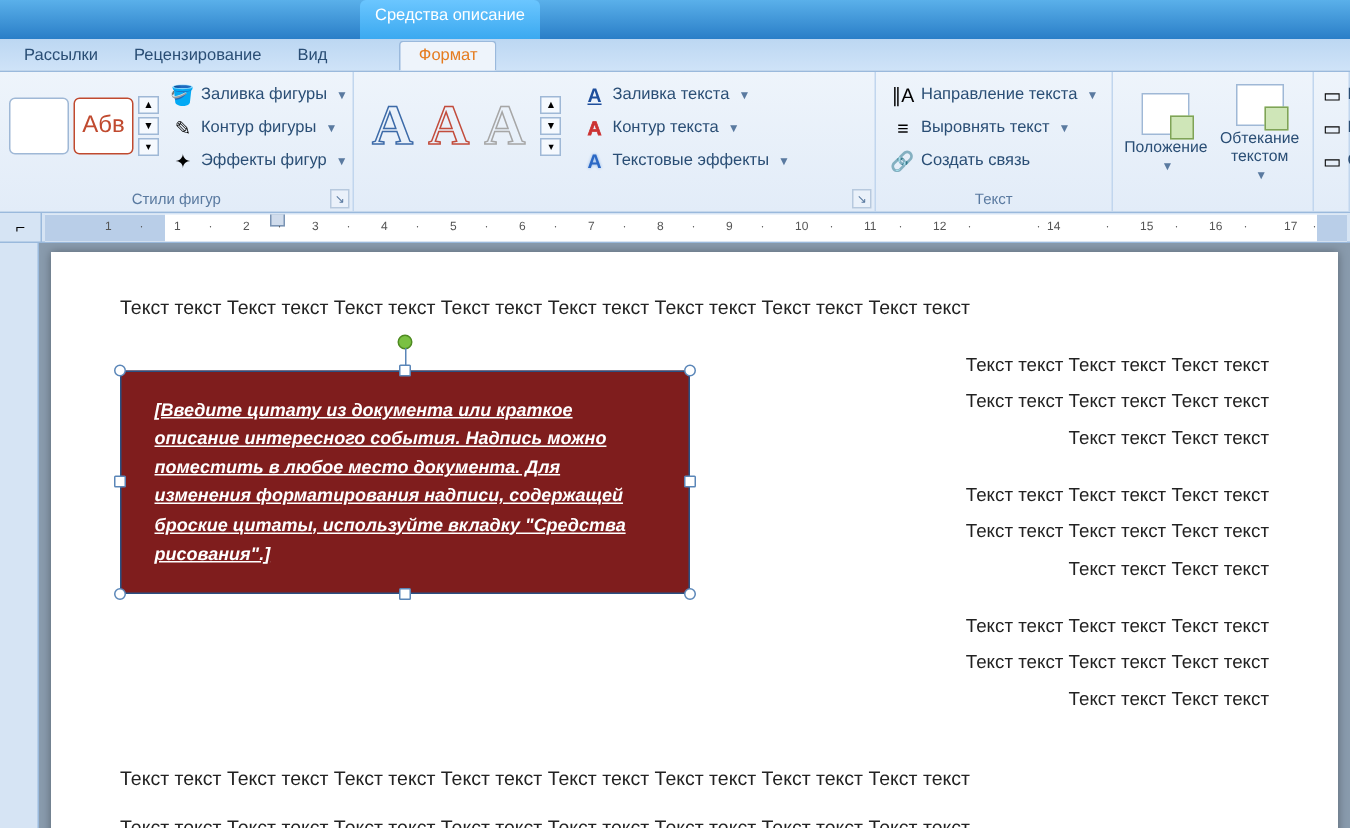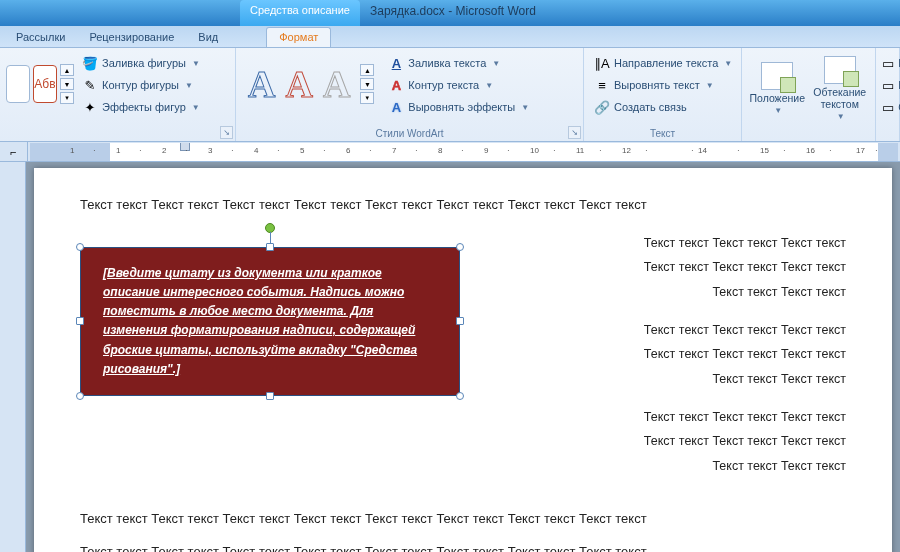--- a/index.html
+++ b/index.html
@@ -104,28 +104,28 @@
   }
   .dialog-launcher::after { content: "↘"; font-size: 8px; color: #5a7aa0; }
   
   .style-gallery {
     display: flex;
     gap: 3px;
     align-items: center;
     height: 62px;
   }
   .style-box {
-    width: 24px;
+    width: 40px;
     height: 38px;
     border: 1px solid #9fb8d6;
     border-radius: 4px;
     display: flex;
     align-items: center;
     justify-content: center;
-    font-size: 12px;
+    font-size: 16px;
     background: #fff;
     cursor: pointer;
   }
   .style-box.accent { color:#c04a2f; border-color:#c04a2f;}
   .spin-btns {
     display: flex;
     flex-direction: column;
     gap: 2px;
   }
   .spin {
@@ -313,21 +313,20 @@
   .rot::after{content:"";position:absolute;left:50%;top:100%;width:1px;height:12px;background:#5a86b8;}
   .side-text { flex:1; }
   .side-text .para { font-size: 12.5px; line-height: 1.95; }
   .block { margin-bottom: 14px; text-align: right; }
 </style>
 </head>
 <body>
 
 <div class="titlebar">
   <div class="contextual-tab-group">Средства описание</div>
-  <div class="app-title">Зарядка.docx - Microsoft Word</div>
 </div>
 
 <div class="tabstrip">
   <div class="tab">Рассылки</div>
   <div class="tab">Рецензирование</div>
   <div class="tab">Вид</div>
   <div class="tab active" style="margin-left:36px">Формат</div>
 </div>
 
 <div class="ribbon">
@@ -354,20 +353,21 @@
           <span class="lbl">Контур фигуры</span>
           <span class="dd">▼</span>
         </div>
         <div class="btn-row">
           <span class="icon">✦</span>
           <span class="lbl">Эффекты фигур</span>
           <span class="dd">▼</span>
         </div>
       </div>
     </div>
+    <div class="group-label">Стили фигур</div>
     <div class="dialog-launcher"></div>
   </div>
 
   <div class="group" style="width:348px">
     <div class="group-body">
       <div class="wordart-gallery">
         <span class="wa blue">A</span>
         <span class="wa red">A</span>
         <span class="wa grey">A</span>
         <div class="spin-btns">
@@ -382,26 +382,25 @@
           <span class="lbl">Заливка текста</span>
           <span class="dd">▼</span>
         </div>
         <div class="btn-row">
           <span class="icon" style="font-weight:bold;color:#c33;-webkit-text-stroke:.5px #c33">A</span>
           <span class="lbl">Контур текста</span>
           <span class="dd">▼</span>
         </div>
         <div class="btn-row">
           <span class="icon" style="font-weight:bold;color:#2b68c5;text-shadow:0 0 2px #88b0e4">A</span>
-          <span class="lbl">Выровнять эффекты</span>
-          <span class="dd">▼</span>
-        </div>
-      </div>
-    </div>
-    <div class="group-label">Стили WordArt</div>
+          <span class="lbl">Текстовые эффекты</span>
+          <span class="dd">▼</span>
+        </div>
+      </div>
+    </div>
     <div class="dialog-launcher"></div>
   </div>
 
   <div class="group" style="width:158px">
     <div class="group-body">
       <div class="btn-col" style="min-width:150px">
         <div class="btn-row">
           <span class="icon">∥A</span>
           <span class="lbl">Направление текста</span>
           <span class="dd">▼</span>

